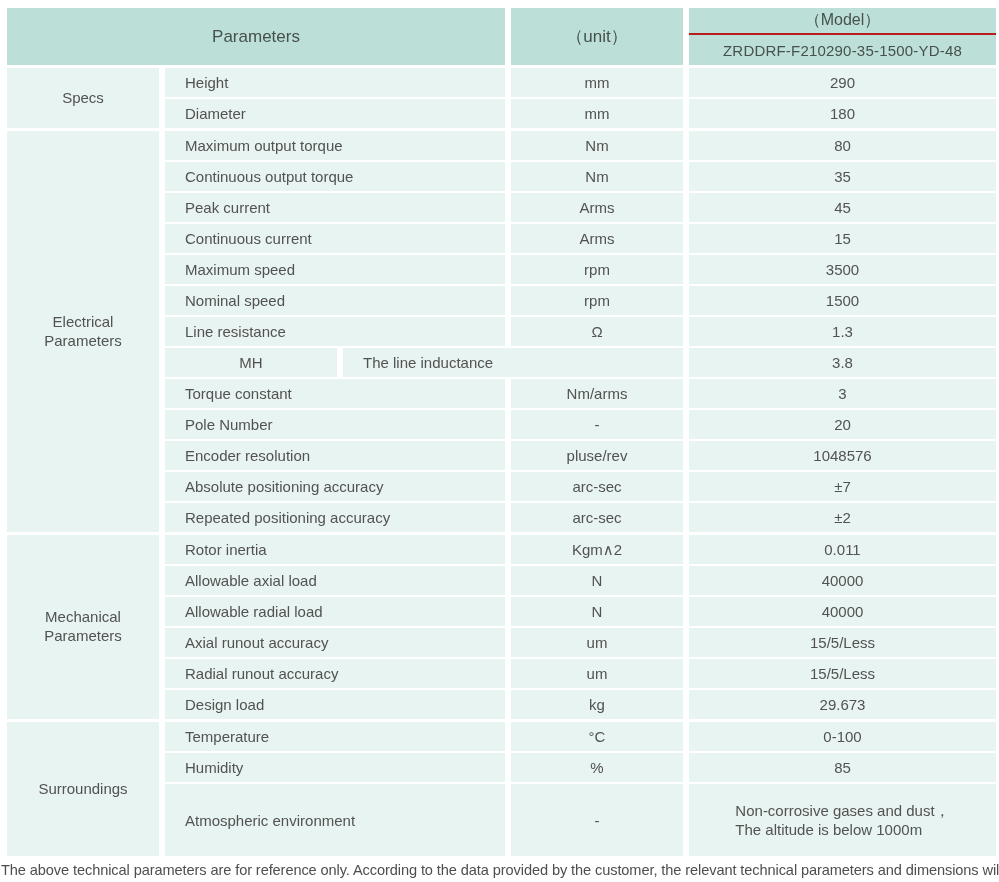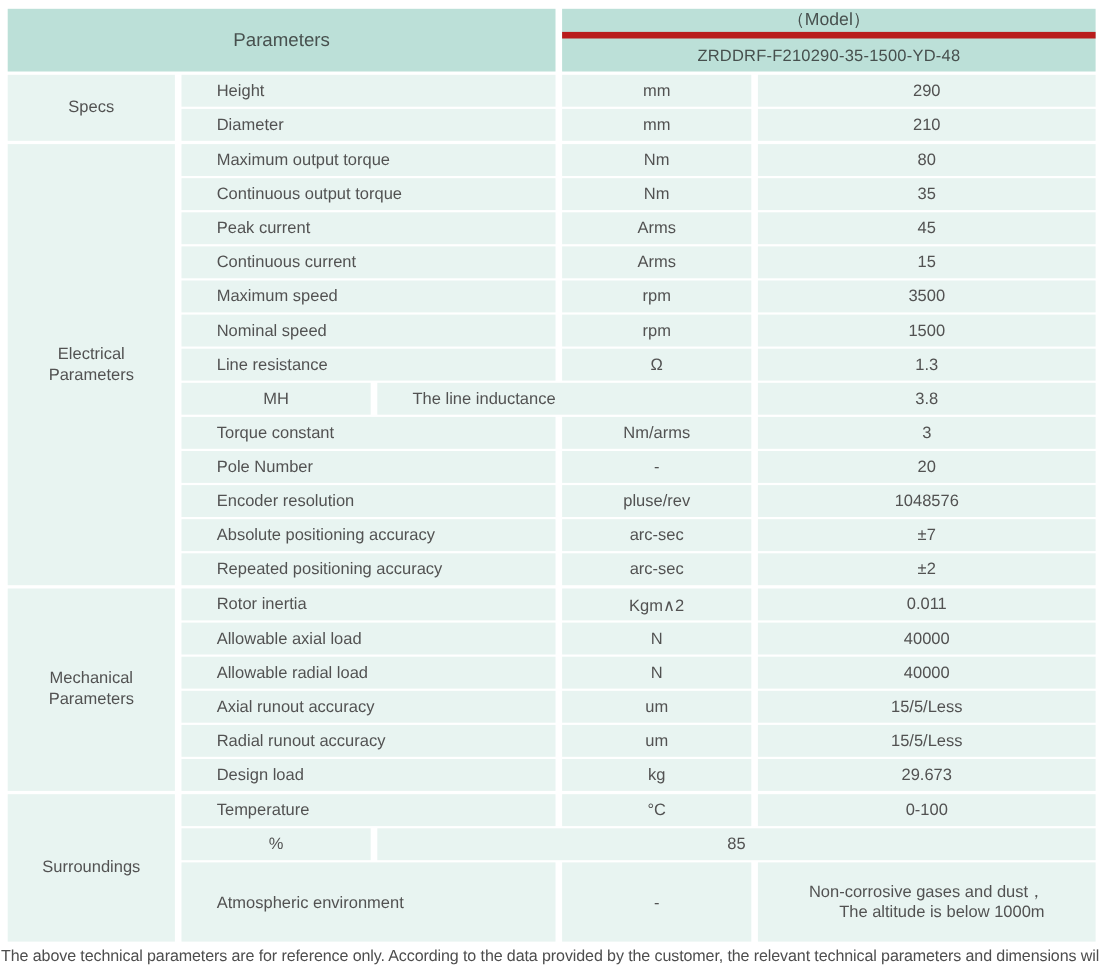--- a/index.html
+++ b/index.html
@@ -20,21 +20,21 @@
     display: flex; align-items: center; justify-content: center;
     font-size: 17px;
   }
   .unit-h {
     width: 172px; height: 57px;
     display: flex; align-items: center; justify-content: center;
     font-size: 17px;
   }
   .model-h { flex: 1; height: 57px; display: flex; flex-direction: column; }
   .model-top {
-    height: 27px; border-bottom: 6px solid #b91c1c;
+    height: 27px; border-bottom: 2px solid #b91c1c;
     display: flex; align-items: center; justify-content: center;
     font-size: 16px;
   }
   .model-bottom {
     flex: 1;
     display: flex; align-items: center; justify-content: center;
     font-size: 15px; letter-spacing: 0.2px;
   }
 
   
@@ -44,56 +44,57 @@
     width: 152px; background: #e8f4f1;
     display: flex; align-items: center; justify-content: center;
     text-align: center; font-size: 15px; line-height: 1.25;
     white-space: pre-line;
   }
   .rows { flex: 1; display: flex; flex-direction: column; }
   .prow { display: flex; gap: 6px; height: 29px; margin-bottom: 2px; }
   .prow:last-child { margin-bottom: 0; }
   .prow.tall { height: 72px; }
   .c { background: #e8f4f1; display: flex; align-items: center; font-size: 15px; }
-  .param { width: 340px; padding-left: 32px; }
+  .param { width: 340px; padding-left: 20px; }
   .unit  { width: 172px; justify-content: center; text-align: center; }
-  .value { flex: 1; justify-content: center; text-align: right; white-space: pre-line; line-height: 1.3; }
+  .value { flex: 1; justify-content: center; text-align: left; white-space: pre-line; line-height: 1.3; }
 
   
   .note {
     margin: 6px 0 0 1px;
     font-size: 14.6px; color: #4e4e4e; letter-spacing: -0.1px;
     white-space: nowrap;
   }
 </style>
 </head>
 <body>
 
 <div class="spec-table">
 
   <div class="hrow">
     <div class="hcell params-h">Parameters</div>
+    <div class="hcell unit-h">（unit）</div>
     <div class="hcell model-h">
       <div class="model-top">（Model）</div>
       <div class="model-bottom">ZRDDRF-F210290-35-1500-YD-48</div>
     </div>
   </div>
 
   <div class="sec">
     <div class="label-cell">Specs</div>
     <div class="rows">
       <div class="prow">
         <div class="c param">Height</div>
         <div class="c unit">mm</div>
         <div class="c value">290</div>
       </div>
       <div class="prow">
         <div class="c param">Diameter</div>
         <div class="c unit">mm</div>
-        <div class="c value">210</div>
+        <div class="c value">180</div>
       </div>
     </div>
   </div>
 
   <div class="sec">
     <div class="label-cell">Electrical
 Parameters</div>
     <div class="rows">
       <div class="prow">
         <div class="c param">Maximum output torque</div>
@@ -202,20 +203,21 @@
 
   <div class="sec">
     <div class="label-cell">Surroundings</div>
     <div class="rows">
       <div class="prow">
         <div class="c param">Temperature</div>
         <div class="c unit">°C</div>
         <div class="c value">0-100</div>
       </div>
       <div class="prow">
+        <div class="c param">Humidity</div>
         <div class="c unit">%</div>
         <div class="c value">85</div>
       </div>
       <div class="prow tall">
         <div class="c param">Atmospheric environment</div>
         <div class="c unit">-</div>
         <div class="c value">Non-corrosive gases and dust，
 The altitude is below 1000m</div>
       </div>
     </div>

